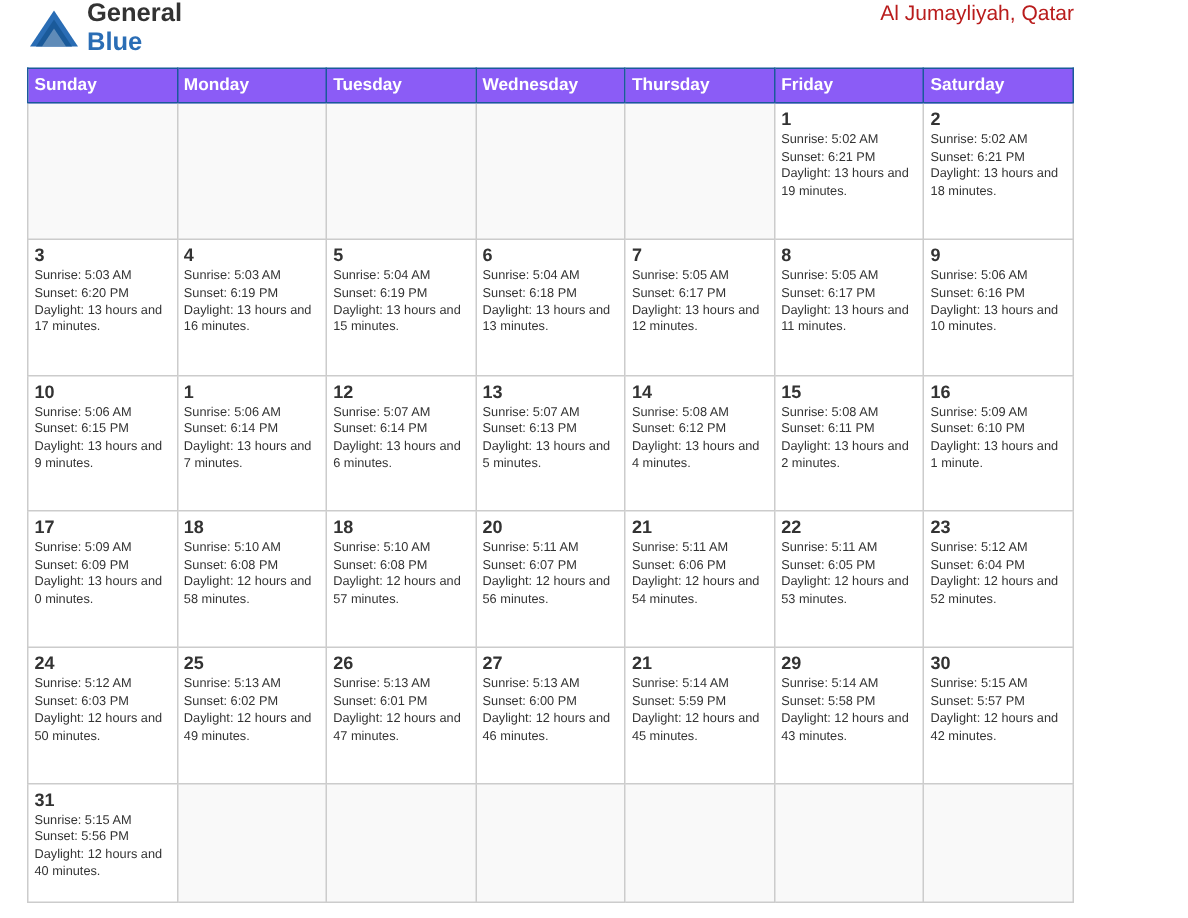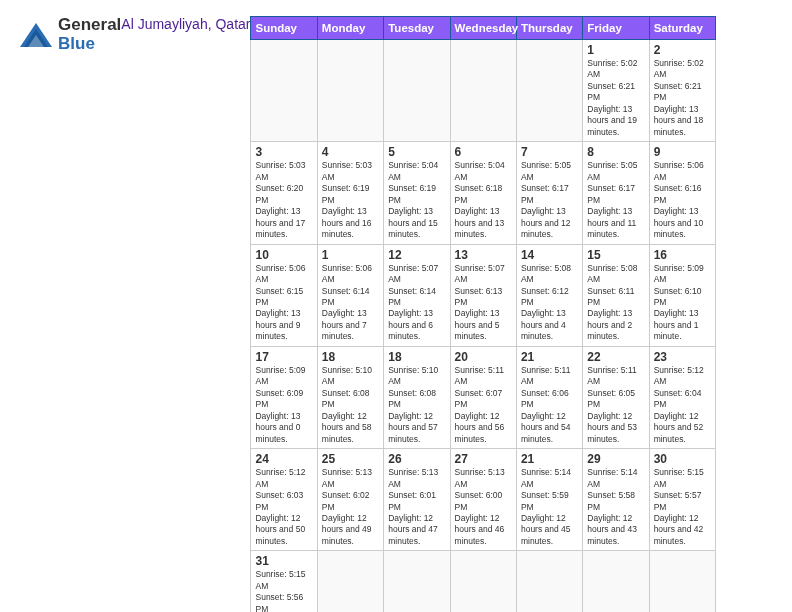--- a/index.html
+++ b/index.html
@@ -6,23 +6,23 @@
     body {
       font-family: Arial, sans-serif;
       background: #fff;
       width: 792px;
       height: 612px;
       overflow: hidden;
     }
     .page {
       width: 734px;
       height: 612px;
-      padding: 16px 18px 10px 18px;
+      padding: 0 18px 10px 18px;
       display: flex;
-      flex-direction: row;
+      flex-direction: column;
     }
     .header {
       display: flex;
       align-items: flex-start;
       justify-content: space-between;
       margin-bottom: 8px;
     }
     .logo {
       display: flex;
       align-items: center;
@@ -36,21 +36,21 @@
       text-align: right;
     }
     .month-year {
       font-size: 32px;
       color: #333;
       font-weight: 300;
       line-height: 1.1;
     }
     .location {
       font-size: 14px;
-      color: #4c1d95;
+      color: #b91c1c;
     }
     .calendar {
       flex: 1;
       border: 1px solid #ccc;
       border-collapse: collapse;
       width: 100%;
       table-layout: fixed;
     }
     .calendar th {
       background: #8b5cf6;

